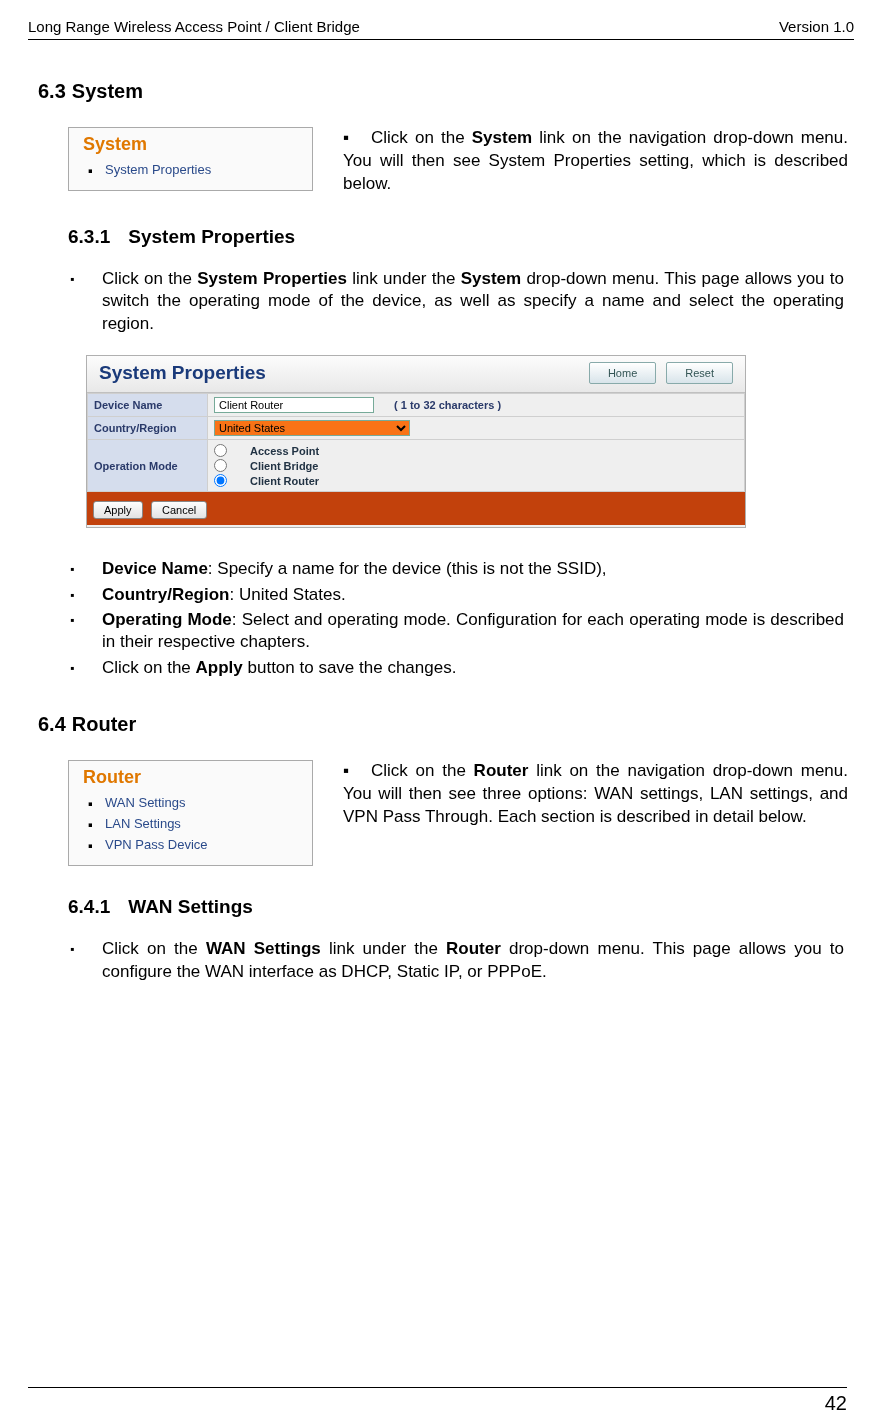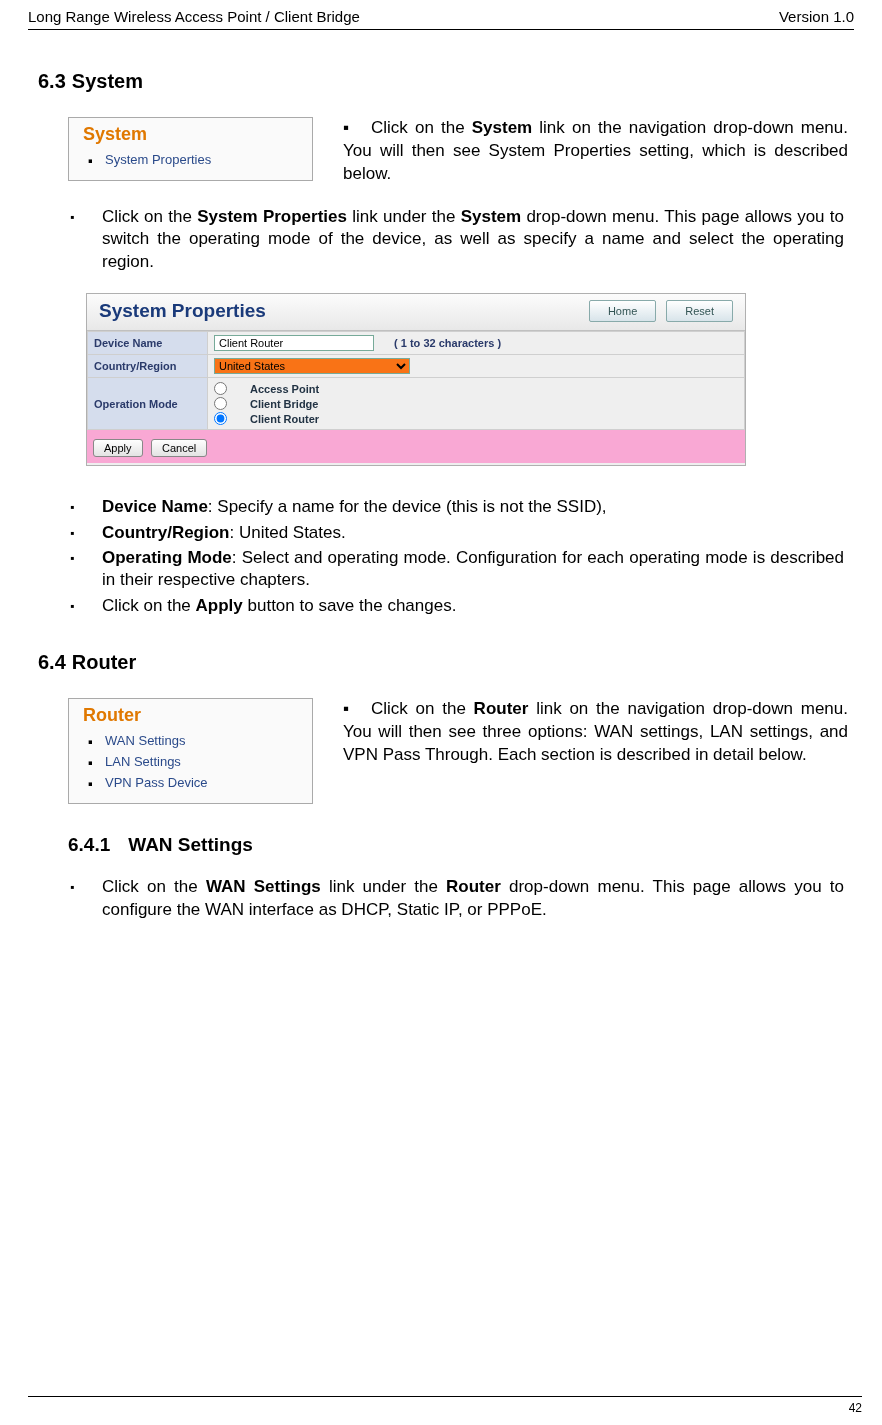--- a/index.html
+++ b/index.html
@@ -4,37 +4,37 @@
 <style>
   * { box-sizing: border-box; margin: 0; padding: 0; }
   body {
     font-family: Arial, Helvetica, sans-serif;
     background: #fff;
     color: #000;
     width: 882px;
     height: 1425px;
     position: relative;
   }
-  .page { padding: 2px 28px; }
+  .page { padding: 12px 28px; }
   .header {
     display: flex;
     justify-content: space-between;
     font-size: 15px;
     padding: 6px 0 4px 0;
     border-bottom: 1.5px solid #000;
     margin-bottom: 40px;
   }
   .footer {
     position: absolute;
     bottom: 10px;
     left: 28px;
-    right: 20px;
+    right: 35px;
     border-top: 1.5px solid #000;
     text-align: right;
-    font-size: 12px;
+    font-size: 20px;
     padding-top: 4px;
   }
   .h2 {
     font-size: 20px;
     font-weight: bold;
     margin: 12px 10px 24px 10px;
   }
   .h2 .num { margin-right: 6px; }
   .h3 {
     font-size: 19px;
@@ -152,21 +152,21 @@
   select.tsel {
     border: 1px solid #7a9;
     background: #f97316;
     font-size: 11px;
     width: 196px;
   }
   .radiorow { display: flex; align-items: center; gap: 23px; color: #234; font-weight: bold; padding: 1px 0; }
   .radiorow input { margin: 0; }
   .panel-footer {
     padding: 8px 10px 6px 6px;
-    background: #f9a8d4;
+    background: #c2410c;
   }
   .sbtn {
     border: 1px solid #888;
     background: linear-gradient(#fefefe, #e3e3e3);
     font-size: 11px;
     padding: 2px 10px;
     border-radius: 3px;
     margin-right: 4px;
     font-family: Verdana, sans-serif;
   }
@@ -189,20 +189,23 @@
       <div class="menu-title">System</div>
       <div class="menu-items">
         <div class="menu-item">System Properties</div>
       </div>
     </div>
     <div class="bullet-wide">
       <span class="bm">▪</span><span>Click on the </span><span class="bold">System</span><span> link on the navigation drop-down menu. You will then see System Properties setting, which is described below.</span>
     </div>
   </div>
 
+  <div class="h3">
+    <span class="num">6.3.1</span><span>System Properties</span>
+  </div>
 
   <ul class="body-list">
     <li>
       <span>Click on the </span><span class="bold">System Properties</span><span> link under the </span><span class="bold">System</span><span> drop-down menu. This page allows you to switch the operating mode of the device, as well as specify a name and select the operating region.</span>
     </li>
   </ul>
 
   <div class="panel-wrap">
     <div class="panel-head">
       <div class="panel-title">System Properties</div>

